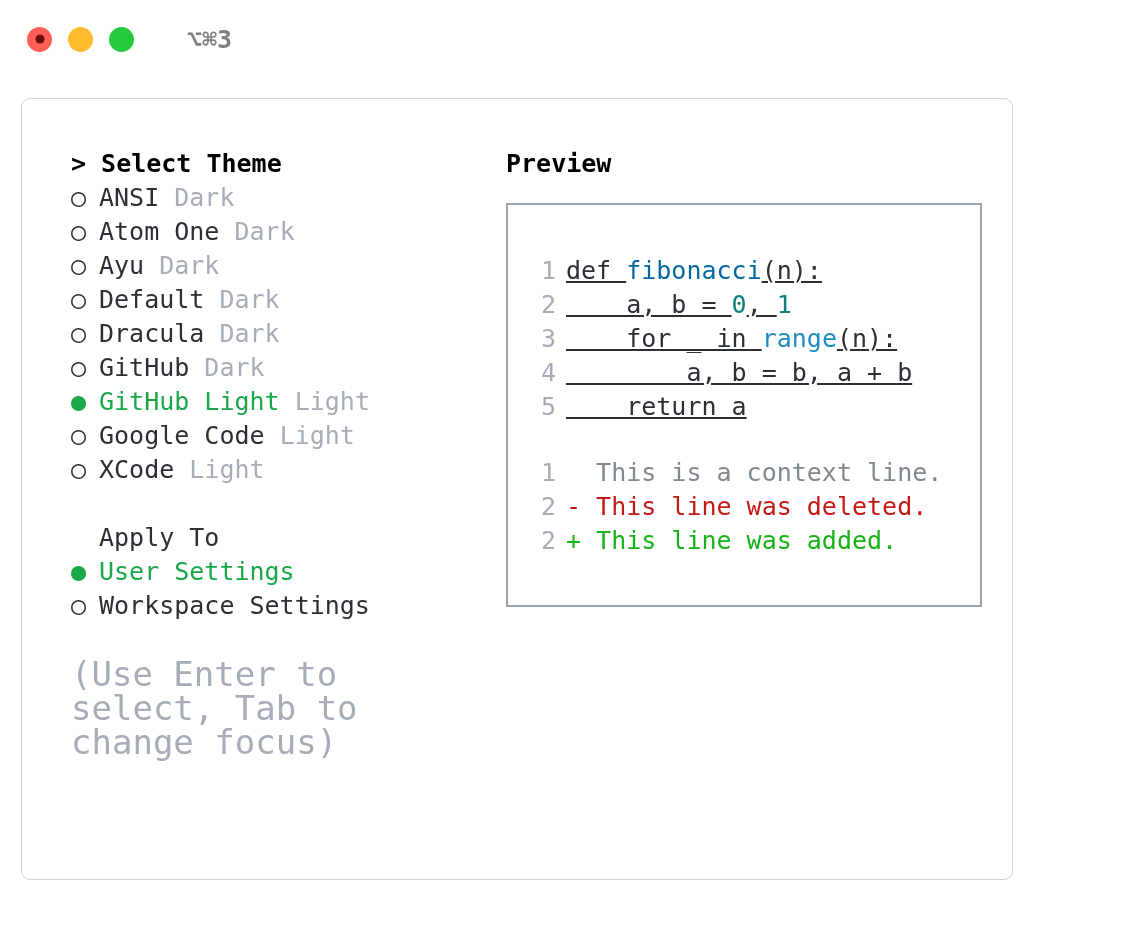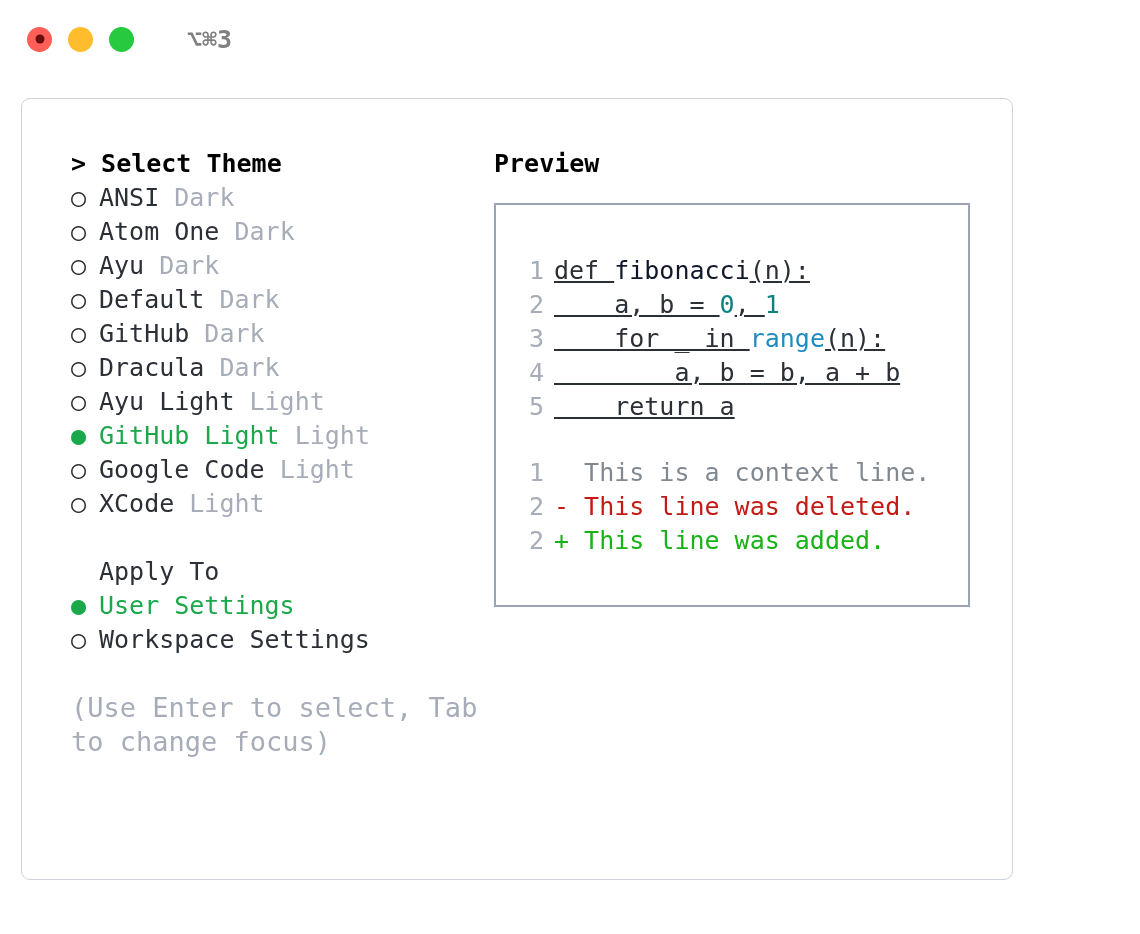--- a/index.html
+++ b/index.html
@@ -120,30 +120,30 @@
   .section-head {
     font-size: 25px;
     line-height: 34px;
     color: #2b2f36;
     white-space: pre;
     display: block;
   }
   .spacer-row { height: 34px; }
   .hint {
     margin-top: 34px;
-    font-size: 27px;
+    font-size: 34px;
     line-height: 34px;
     color: #a6adb8;
     width: 410px;
   }
 
   
   .right-col {
     position: absolute;
-    left: 472px;
+    left: 484px;
     top: 48px;
     width: 490px;
   }
   .preview-title {
     font-size: 25px;
     font-weight: bold;
     color: #000000;
     line-height: 34px;
     white-space: pre;
   }
@@ -165,21 +165,21 @@
     white-space: pre;
   }
   .ln {
     color: #a6adb8;
     display: inline-block;
     width: 30px;
     text-align: right;
     margin-right: 10px;
   }
   .tok-plain { color: #2b2f36; text-decoration: underline; }
-  .tok-fn    { color: #0f172a; }
+  .tok-fn    { color: #0369a1; }
   .tok-num   { color: #0a8080; }
   .tok-call  { color: #1e8bc3; }
   .diff {
     position: absolute;
     left: 18px;
     top: 251px;
     font-size: 25px;
     line-height: 34px;
     white-space: pre;
   }
@@ -202,23 +202,22 @@
   <div class="panel">
     <div class="columns">
 
       <div class="left-col">
         <div class="list-title">&gt; Select Theme</div>
         <div id="theme-list">
             <div class="row"><span class="marker">○ </span><span class="label">ANSI</span><span class="cat"> Dark</span></div>
             <div class="row"><span class="marker">○ </span><span class="label">Atom One</span><span class="cat"> Dark</span></div>
             <div class="row"><span class="marker">○ </span><span class="label">Ayu</span><span class="cat"> Dark</span></div>
             <div class="row"><span class="marker">○ </span><span class="label">Default</span><span class="cat"> Dark</span></div>
+            <div class="row"><span class="marker">○ </span><span class="label">Dracula</span><span class="cat"> Dark</span></div>
             <div class="row"><span class="marker">○ </span><span class="label">GitHub</span><span class="cat"> Dark</span></div>
-            <div class="row"><span class="marker">○ </span><span class="label">Dracula</span><span class="cat"> Dark</span></div>
-            <div class="row"><span class="marker">○ </span><span class="label">Ayu Light</span><span class="cat"> Light</span></div>
             <div class="row selected"><span class="marker sel">● </span><span class="label">GitHub Light</span><span class="cat"> Light</span></div>
             <div class="row"><span class="marker">○ </span><span class="label">Google Code</span><span class="cat"> Light</span></div>
             <div class="row"><span class="marker">○ </span><span class="label">XCode</span><span class="cat"> Light</span></div>
           </div>
 
         <div class="spacer-row"></div>
 
         <div class="section-head"><span class="marker empty">○</span><span>Apply To</span></div>
         <div id="apply-list">
             <div class="row selected"><span class="marker sel">● </span><span class="label">User Settings</span></div>

